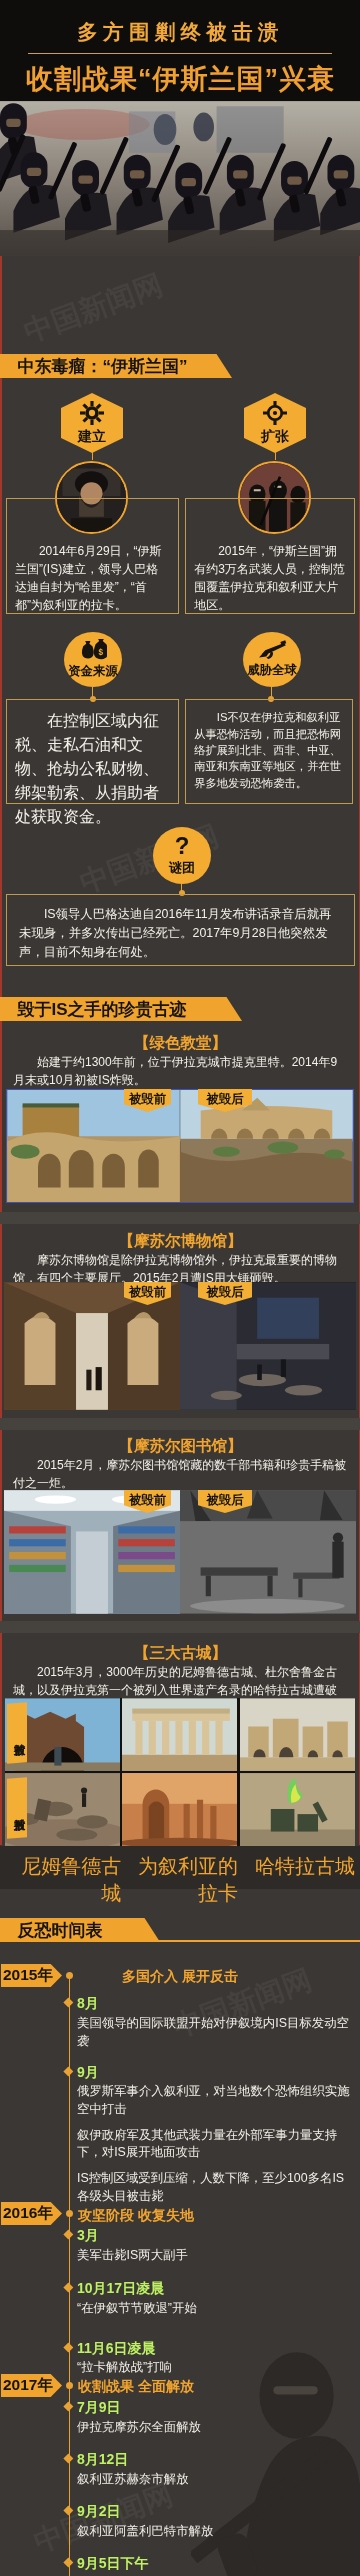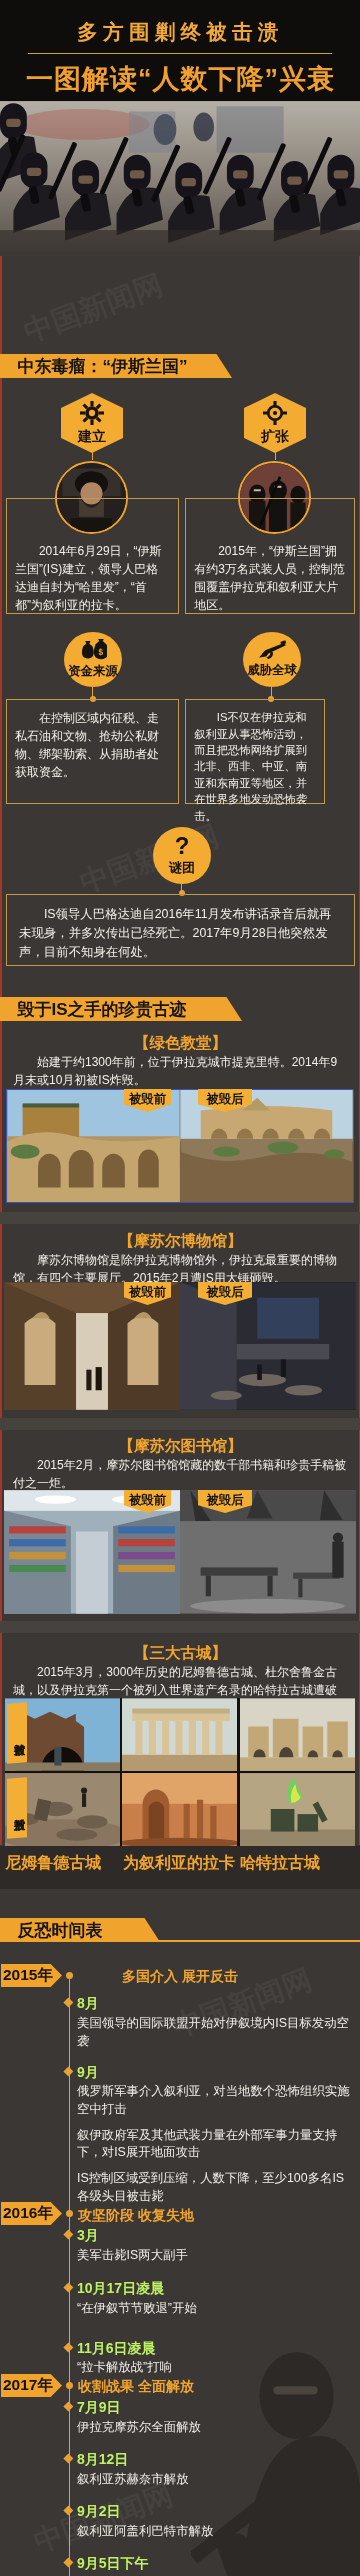--- a/index.html
+++ b/index.html
@@ -30,42 +30,42 @@
   
   .site-title{position:absolute;left:0;width:361px;text-align:center;font-size:15.5px;font-weight:900;color:#f2a52e;}
   .pair{position:absolute;background:#14110f;display:flex;}
   .pair svg{display:block;height:100%;}
   .ribbon{position:absolute;background:#f3ae35;color:#17140f;font-weight:900;font-size:12.4px;text-align:center;
           clip-path:polygon(0 0,100% 0,100% 66%,50% 100%,0 66%);padding-top:1.5px;box-sizing:border-box;height:23px;}
   .divband{position:absolute;left:0;width:361px;background:#46423e;}
   .vtag{position:absolute;background:#f3ae35;color:#17140f;font-weight:900;font-size:11.3px;
         writing-mode:vertical-rl;text-orientation:upright;text-align:center;transform:skewY(-4deg);padding-top:3.1px;box-sizing:border-box;}
   .capband{position:absolute;left:0;width:361px;background:#2d2a27;}
-  .cap{position:absolute;font-size:16px;font-weight:700;color:#f2a52e;text-align:left;}
+  .cap{position:absolute;font-size:20px;font-weight:400;color:#f2a52e;text-align:right;}
   
   .ytag{position:absolute;background:#f0a42e;clip-path:polygon(0 0,calc(100% - 11.3px) 0,100% 50%,calc(100% - 11.3px) 100%,0 100%);
         color:#17140f;font-weight:900;font-size:15.5px;display:flex;align-items:center;justify-content:center;padding-right:7.2px;box-sizing:border-box;}
   .phase{position:absolute;font-size:14px;font-weight:900;color:#f2a52e;}
   .bullet{position:absolute;width:7.2px;height:7.2px;border-radius:50%;background:#e8a133;}
   .ev{margin-bottom:13.4px;}
   .ev-date{position:relative;font-weight:900;color:#bef264;font-size:14px;line-height:1.2;}
   .diamond{position:absolute;left:-12px;top:4.1px;width:6.7px;height:6.7px;background:#e8a133;transform:rotate(45deg);}
   .ev-line{color:#f2efe9;font-size:12.4px;line-height:1.42;margin-top:3.1px;}
   .wm{position:absolute;color:rgba(255,255,255,0.05);font-size:29px;font-weight:900;transform:rotate(-20deg);white-space:nowrap;pointer-events:none;}
   .edge{position:absolute;width:1.5px;background:#a2372c;}
 </style>
 </head>
 <body>
 
 <div id="page">
 
   <div class="hdr">
     <div class="hdr-sub">多方围剿终被击溃</div>
     <div class="hdr-line"></div>
-    <div class="hdr-title">一图解读“人数下降”兴衰</div>
+    <div class="hdr-title">收割战果“伊斯兰国”兴衰</div>
   </div>
 
   <div class="abs" style="top:101px;left:0;width:361px;height:155px;overflow:hidden;">
     <svg width="361" height="155" viewBox="0 0 700 300">
       <defs>
         <linearGradient id="sky" x1="0" y1="0" x2="0" y2="1">
           <stop offset="0" stop-color="#b4b0a6"></stop>
             <stop offset="0.5" stop-color="#8a8279"></stop>
             <stop offset="1" stop-color="#55504a"></stop>
         </linearGradient>
@@ -198,23 +198,23 @@
         </svg>
     </span>
     <div class="icon-label" style="font-size:12.4px;">威胁全球</div>
   </div>
   <div class="vline" style="top:686px;left:92px;height:11.3px;"></div>
   <div class="vline" style="top:686px;left:271px;height:11.3px;"></div>
   <div class="dot" style="top:696px;left:90px;"></div>
   <div class="dot" style="top:696px;left:268px;"></div>
 
   <div class="gbox" style="top:699px;left:5.7px;width:173px;height:105px;padding:9.3px 8.2px 0 8.2px;">
-    <div class="para" style="font-size:12px;">在控制区域内征税、走私石油和文物、抢劫公私财物、绑架勒索、从捐助者处获取资金。</div>
-  </div>
-  <div class="gbox" style="top:699px;left:185px;width:140px;height:105px;padding:9.3px 8.2px 0 8.2px;">
+    <div class="para" style="font-size:16px;">在控制区域内征税、走私石油和文物、抢劫公私财物、绑架勒索、从捐助者处获取资金。</div>
+  </div>
+  <div class="gbox" style="top:699px;left:185px;width:168px;height:105px;padding:9.3px 8.2px 0 8.2px;">
     <div class="para" style="font-size:11.3px;line-height:1.45;">IS不仅在伊拉克和叙利亚从事恐怖活动，而且把恐怖网络扩展到北非、西非、中亚、南亚和东南亚等地区，并在世界多地发动恐怖袭击。</div>
   </div>
 
   <div class="oval" style="top:827px;left:153px;width:58px;height:57px;">
     <div style="font-size:24px;font-weight:900;line-height:1;">?</div>
     <div class="icon-label" style="font-size:13px;">谜团</div>
   </div>
   <div class="vline" style="top:884px;left:181px;height:8.2px;"></div>
   <div class="dot" style="top:890px;left:179px;"></div>
   <div class="gbox" style="top:894px;left:5.7px;width:349px;height:72px;padding:10.3px 12.4px 0 12.4px;">

